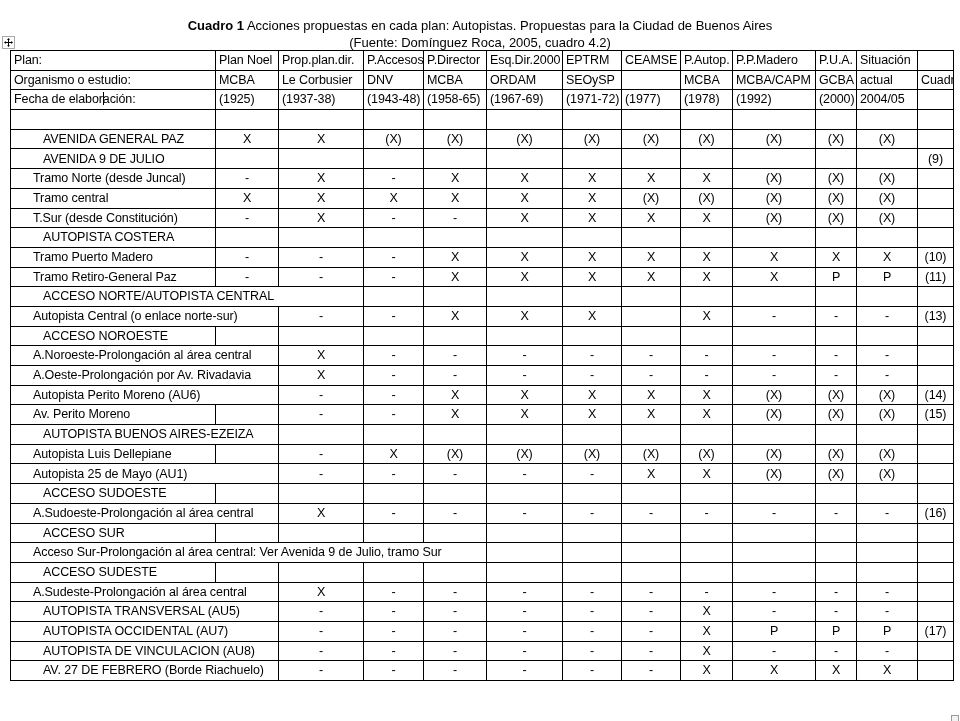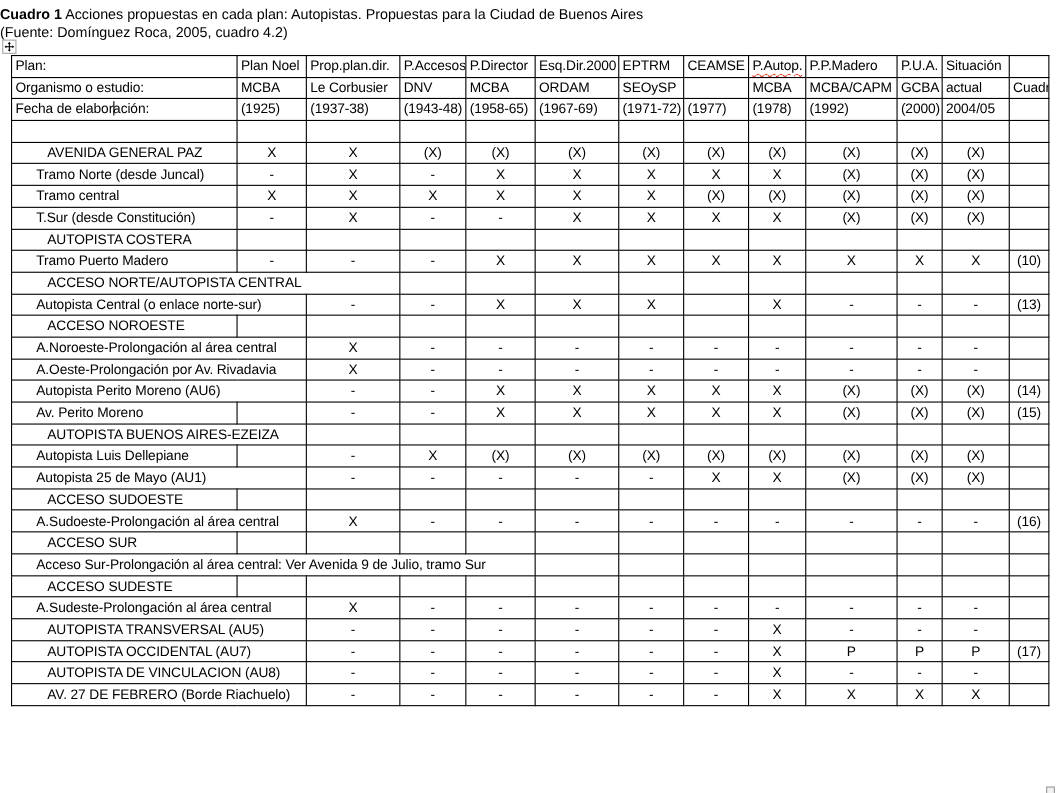--- a/index.html
+++ b/index.html
@@ -1,27 +1,27 @@
 <!DOCTYPE html>
 <html><head>
 <meta charset="utf-8">
 <style>
   html,body{margin:0;padding:0;background:#fff;width:960px;height:721px;overflow:hidden;}
   body{position:relative;font-family:"Liberation Sans",sans-serif;color:#000;}
-  .title-wrap{position:absolute;top:4px;left:0;width:100%;font-size:13px;line-height:17px;}
+  .title-wrap{position:absolute;top:17px;left:0;width:100%;text-align:center;font-size:13px;line-height:17px;}
   .b{font-weight:bold;}
   table.doc{position:absolute;left:10px;top:50px;width:943px;border-collapse:collapse;table-layout:fixed;
     font-size:12.5px;letter-spacing:-0.1px;}
   td{border:1px solid #000;height:18.7px;padding:0 2px;white-space:nowrap;overflow:hidden;
      vertical-align:middle;line-height:1;}
   td.lbl{text-align:left;padding-left:3px;}
   td.val{text-align:center;}
   td.ind1{padding-left:32px;}
   td.ind2{padding-left:22px;}
-  .squiggly{text-decoration:underline;text-decoration-style:wavy;text-decoration-thickness:1px;text-underline-offset:2px;}
+  .squiggly{text-decoration-style:wavy;text-decoration-thickness:1px;text-underline-offset:2px;}
   .move-handle{position:absolute;left:2px;top:36px;width:13px;height:13px;border:1px solid #a9a9a9;
      background:#fdfdfd;display:flex;align-items:center;justify-content:center;box-sizing:border-box;}
   .caret{position:absolute;left:103px;top:92px;width:1px;height:13px;background:#000;}
   .resize-handle{position:absolute;left:951px;top:715px;width:8px;height:8px;border:1px solid #9a9a9a;
      background:#f2f2f2;box-sizing:border-box;}
 </style>
 </head>
 <body>
 
 <div class="title-wrap">
@@ -121,20 +121,35 @@
         <td class="val">(X)</td>
         <td class="val">(X)</td>
         <td class="val">(X)</td>
         <td class="val">(X)</td>
         <td class="val">(X)</td>
         <td class="val">(X)</td>
         <td class="val">(X)</td>
         <td class="val"></td>
       </tr>
       <tr>
+        <td class="lbl ind1">AVENIDA 9 DE JULIO</td>
+        <td class="val"></td>
+        <td class="val"></td>
+        <td class="val"></td>
+        <td class="val"></td>
+        <td class="val"></td>
+        <td class="val"></td>
+        <td class="val"></td>
+        <td class="val"></td>
+        <td class="val"></td>
+        <td class="val"></td>
+        <td class="val"></td>
+        <td class="val">(9)</td>
+      </tr>
+      <tr>
         <td class="lbl ind2">Tramo Norte (desde Juncal)</td>
         <td class="val">-</td>
         <td class="val">X</td>
         <td class="val">-</td>
         <td class="val">X</td>
         <td class="val">X</td>
         <td class="val">X</td>
         <td class="val">X</td>
         <td class="val">X</td>
         <td class="val">(X)</td>
@@ -194,20 +209,35 @@
         <td class="val">-</td>
         <td class="val">X</td>
         <td class="val">X</td>
         <td class="val">X</td>
         <td class="val">X</td>
         <td class="val">X</td>
         <td class="val">X</td>
         <td class="val">X</td>
         <td class="val">X</td>
         <td class="val">(10)</td>
+      </tr>
+      <tr>
+        <td class="lbl ind2">Tramo Retiro-General Paz</td>
+        <td class="val">-</td>
+        <td class="val">-</td>
+        <td class="val">-</td>
+        <td class="val">X</td>
+        <td class="val">X</td>
+        <td class="val">X</td>
+        <td class="val">X</td>
+        <td class="val">X</td>
+        <td class="val">X</td>
+        <td class="val">P</td>
+        <td class="val">P</td>
+        <td class="val">(11)</td>
       </tr>
       <tr>
         <td class="lbl ind1" colspan="3">ACCESO NORTE/AUTOPISTA CENTRAL</td>
         <td class="val"></td>
         <td class="val"></td>
         <td class="val"></td>
         <td class="val"></td>
         <td class="val"></td>
         <td class="val"></td>
         <td class="val"></td>

